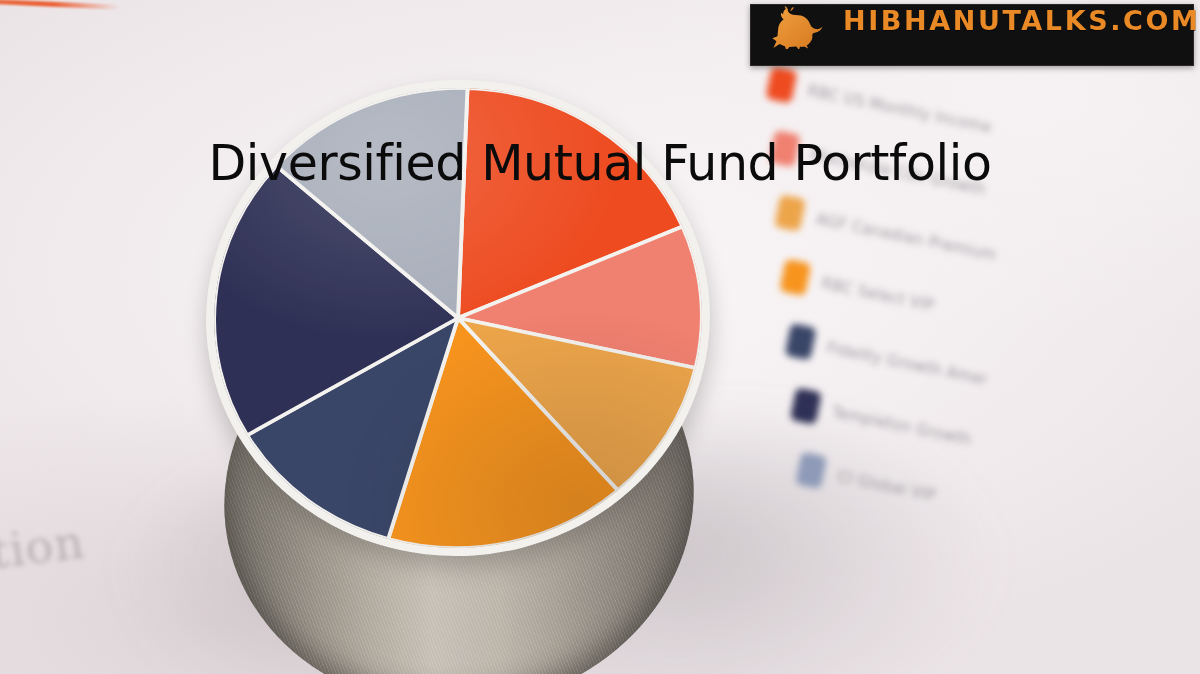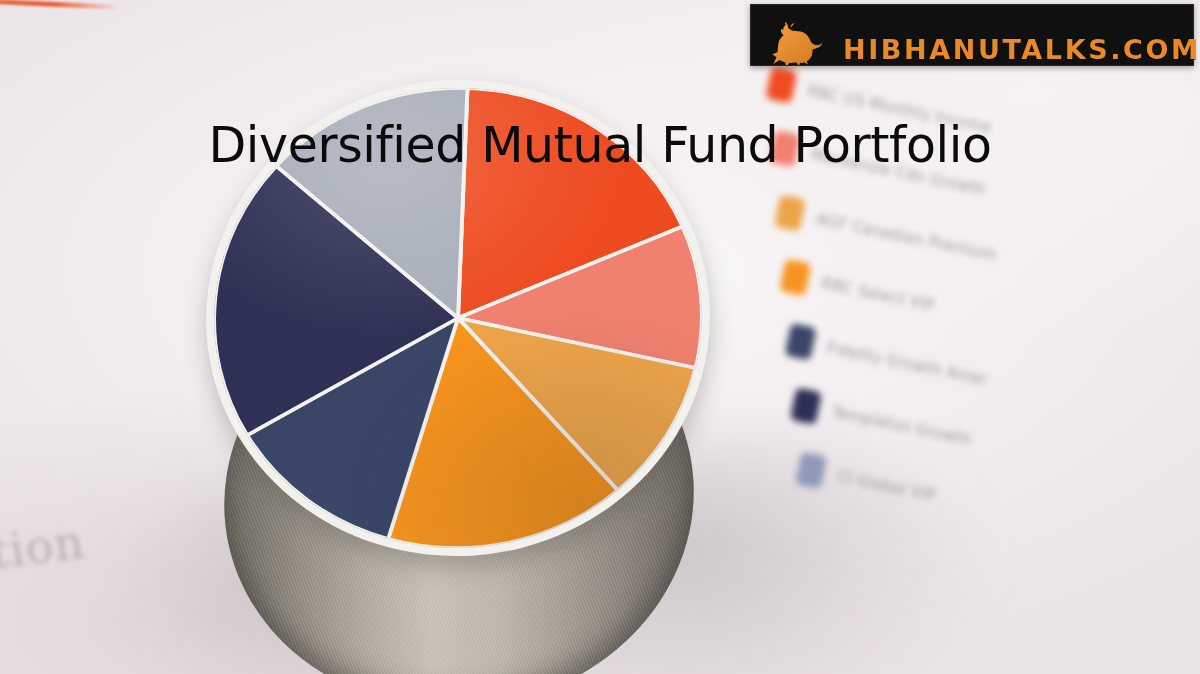--- a/index.html
+++ b/index.html
@@ -190,41 +190,41 @@
     filter: blur(2.6px);
     letter-spacing: 1px;
     font-family: "DejaVu Serif", "Liberation Serif", serif;
   }
 
   
   .headline {
     position: absolute;
     left: 0;
     right: 0;
-    top: 121px;
+    top: 139px;
     text-align: center;
     font-size: 49px;
     line-height: 1;
     color: #0b0b0c;
     font-family: "DejaVu Sans", "Liberation Sans", sans-serif;
     letter-spacing: -0.4px;
     white-space: nowrap;
   }
 
   
   .logo-bar {
     position: absolute;
     left: 750px;
     top: 4px;
     width: 444px;
     height: 62px;
     background: #111010;
     border: 1px solid #2b2724;
     display: flex;
-    align-items: flex-end;
+    align-items: flex-start;
     gap: 12px;
     padding-left: 18px;
     box-sizing: border-box;
     box-shadow: 0 2px 6px rgba(0,0,0,.35);
   }
   .logo-bull { width: 62px; height: 44px; flex: 0 0 auto; }
   .logo-text {
     color: #e98a26;
     font-size: 27px;
     font-weight: bold;

